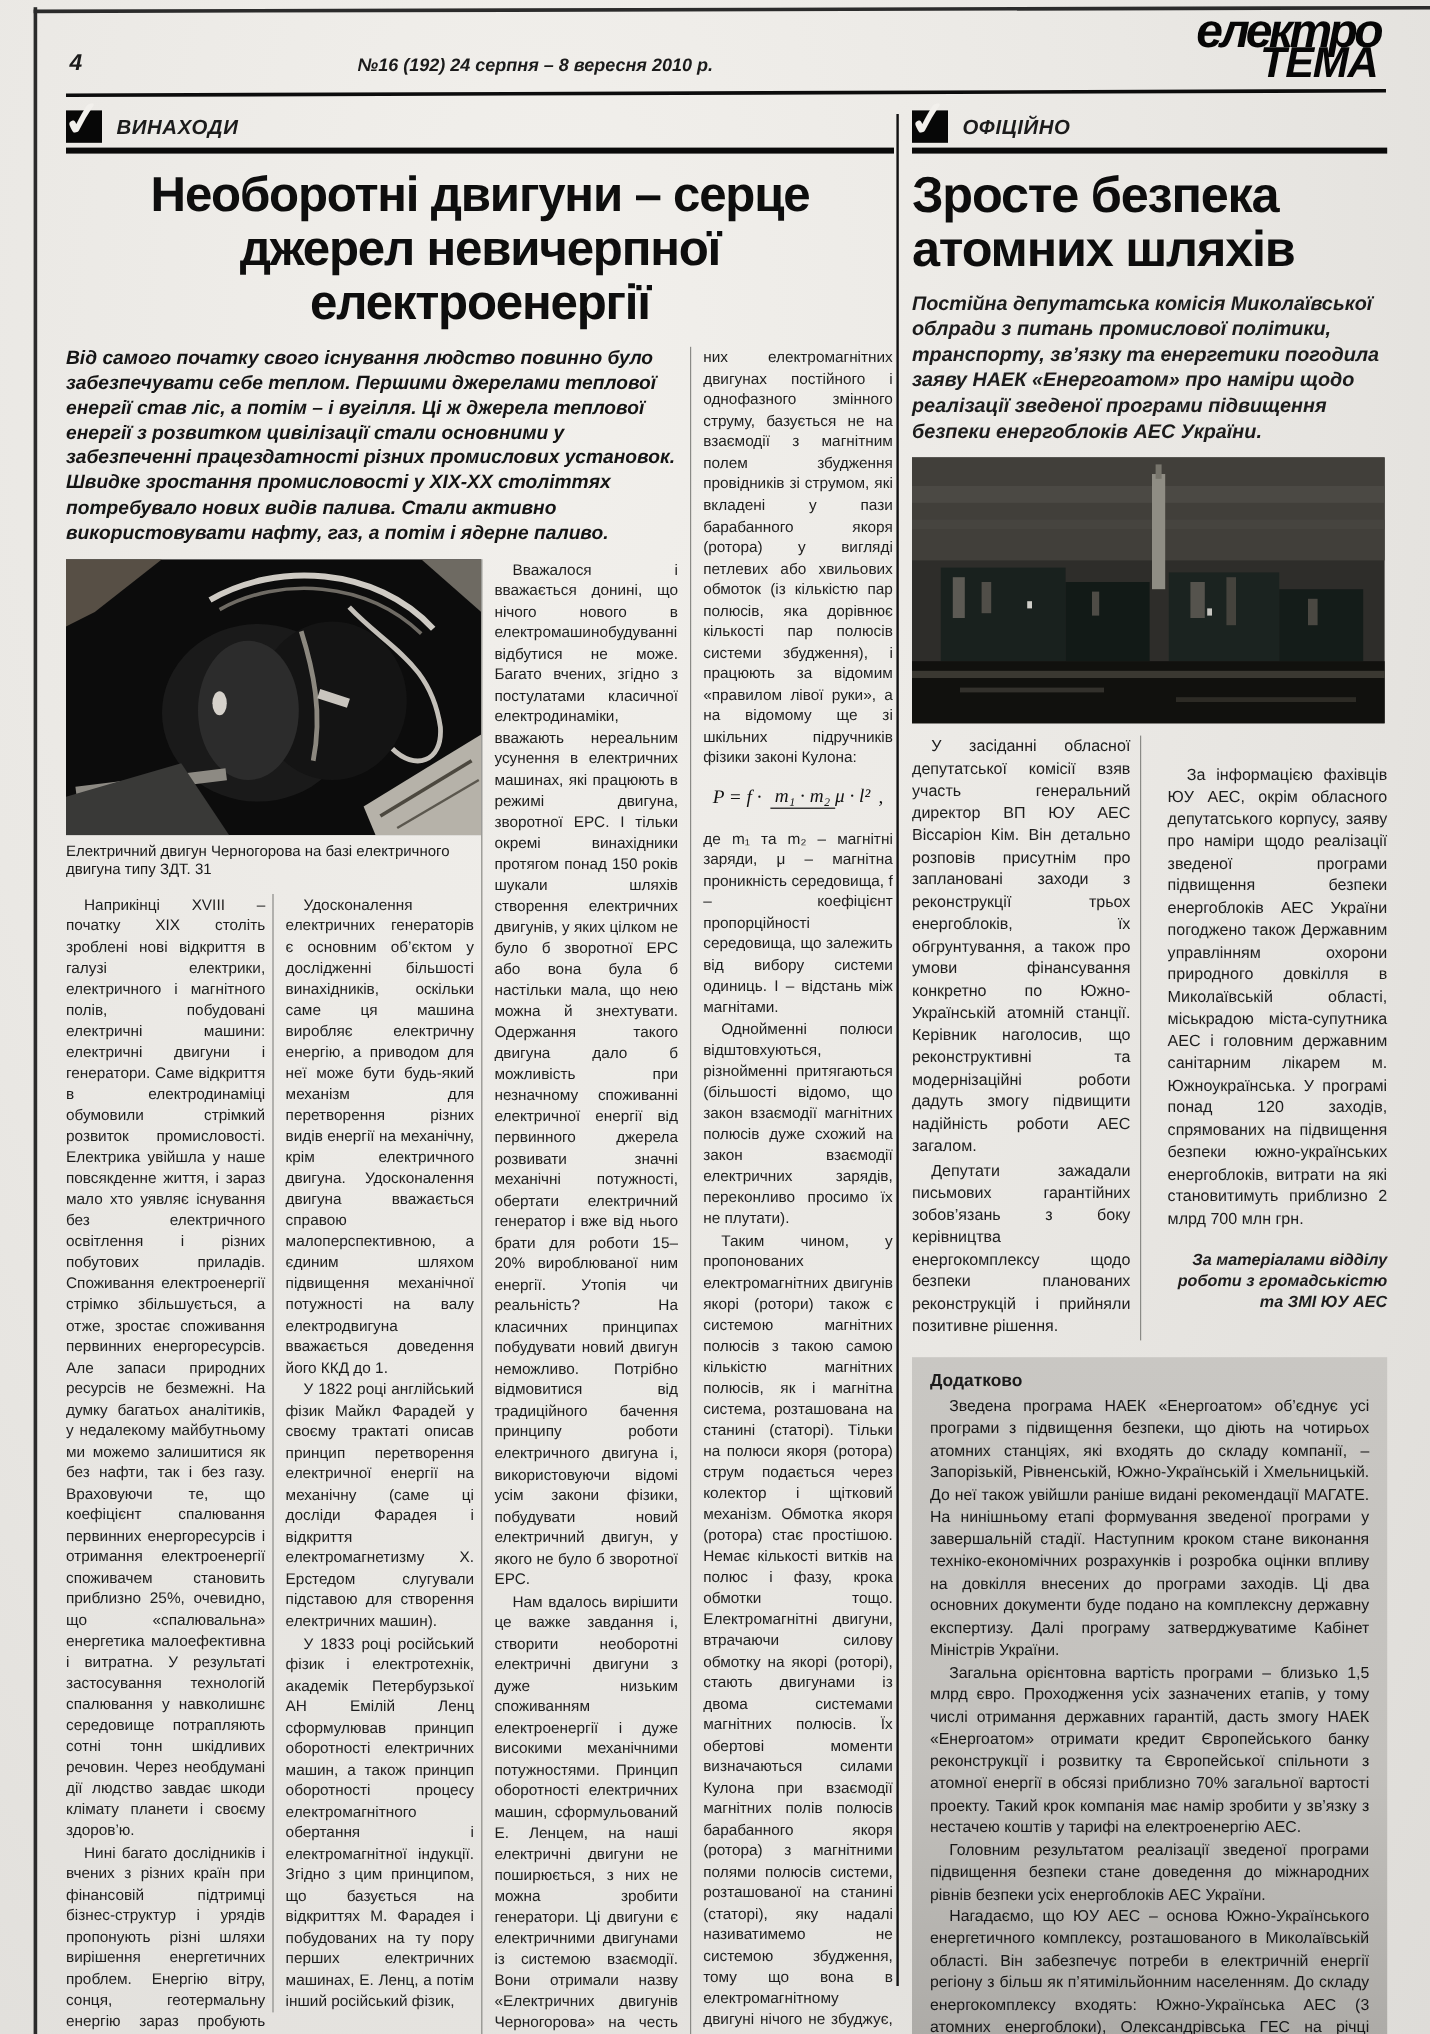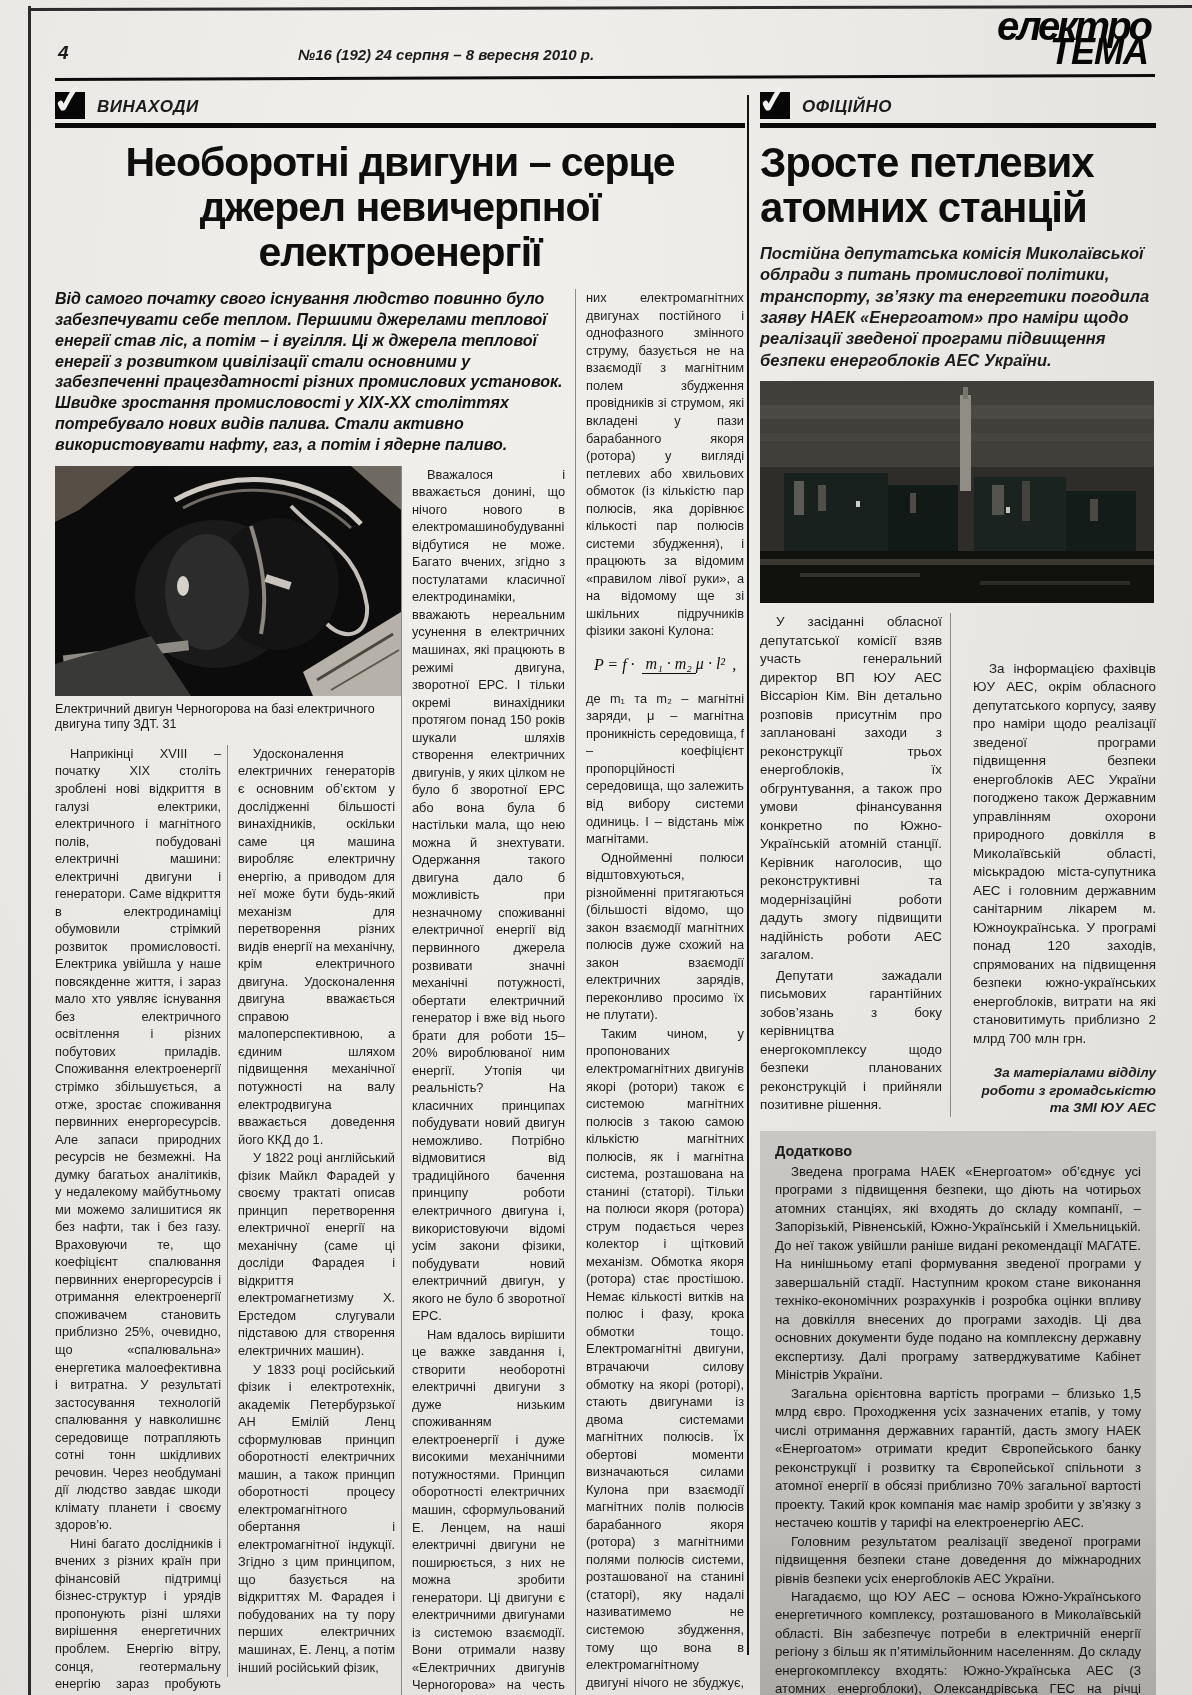--- a/index.html
+++ b/index.html
@@ -45,21 +45,21 @@
   .col4{width:158px;padding-left:10px;border-left:1px solid #8a8a86;}
   .formula{display:flex;justify-content:center;align-items:center;gap:7px;font-family:"Liberation Serif",serif;font-style:italic;font-size:16px;margin:14px 0;color:#111;}
   .frac{display:inline-flex;flex-direction:row;text-align:right;line-height:1.12;}
   .frac .num{border-bottom:1.5px solid #111;padding:0 4px;}
 
   
   .right-sec{position:absolute;left:760px;top:92px;width:396px;}
   .r-headline{font-size:42px;line-height:1.08;font-weight:800;letter-spacing:-1px;color:#0d0d0d;margin:12px 0 12px;}
   .r-lead{font-size:16.5px;line-height:1.3;font-weight:bold;font-style:italic;margin-bottom:10px;}
   .r-photo{width:394px;height:222px;display:block;}
-  .right-cols{display:flex;align-items:flex-end;margin-top:10px;gap:13px;}
+  .right-cols{display:flex;align-items:center;margin-top:10px;gap:13px;}
   .rcol{font-size:13.4px;line-height:1.38;text-align:justify;color:#1d1d1d;}
   .rcol p{margin:0 0 2px;text-indent:16px;}
   .rcol1{width:184px;padding-right:8px;border-right:1px solid #8a8a86;}
   .rcol2{width:185px;padding-left:9px;}
   .byline{font-size:13.5px;font-weight:bold;font-style:italic;text-align:right;line-height:1.3;margin-top:16px;}
   .extra-box{margin-top:14px;padding:10px 15px 14px;background:linear-gradient(180deg,#c9c7c3 0%,#c3c1bd 55%,#a8a6a2 100%);}
   .extra-title{font-size:14.5px;font-weight:bold;margin:2px 0 4px;}
   .extra-box p{margin:0;font-size:13.2px;line-height:1.4;text-align:justify;text-indent:16px;color:#161616;}
 </style>
 </head>
@@ -149,21 +149,21 @@
     </div>
   </div>
 
   <div class="right-sec">
     <div class="sec-tag">
       <span class="check-icon">
           <span class="check-mark">✓</span>
         </span>
       <span class="sec-label">ОФІЦІЙНО</span>
     </div>
-    <div class="r-headline">Зросте петлевих атомних станцій</div>
+    <div class="r-headline">Зросте безпека атомних шляхів</div>
     <div class="r-lead">Постійна депутатська комісія Миколаївської облради з питань промислової політики, транспорту, зв’язку та енергетики погодила заяву НАЕК «Енергоатом» про наміри щодо реалізації зведеної програми підвищення безпеки енергоблоків АЕС України.</div>
 
     <svg class="r-photo" viewBox="0 0 394 222" preserveAspectRatio="none" role="img">
       <rect width="394" height="222" fill="#2e2d2a"></rect>
       <rect width="394" height="86" fill="#413f3a"></rect>
       <rect y="24" width="394" height="14" fill="#504e48" opacity="0.7"></rect>
       <rect y="52" width="394" height="8" fill="#4a4842" opacity="0.6"></rect>
       <rect x="200" y="14" width="11" height="96" fill="#8f8d84"></rect>
       <rect x="203" y="6" width="5" height="12" fill="#77756c"></rect>
       <rect x="24" y="92" width="104" height="78" fill="#19211e"></rect>

